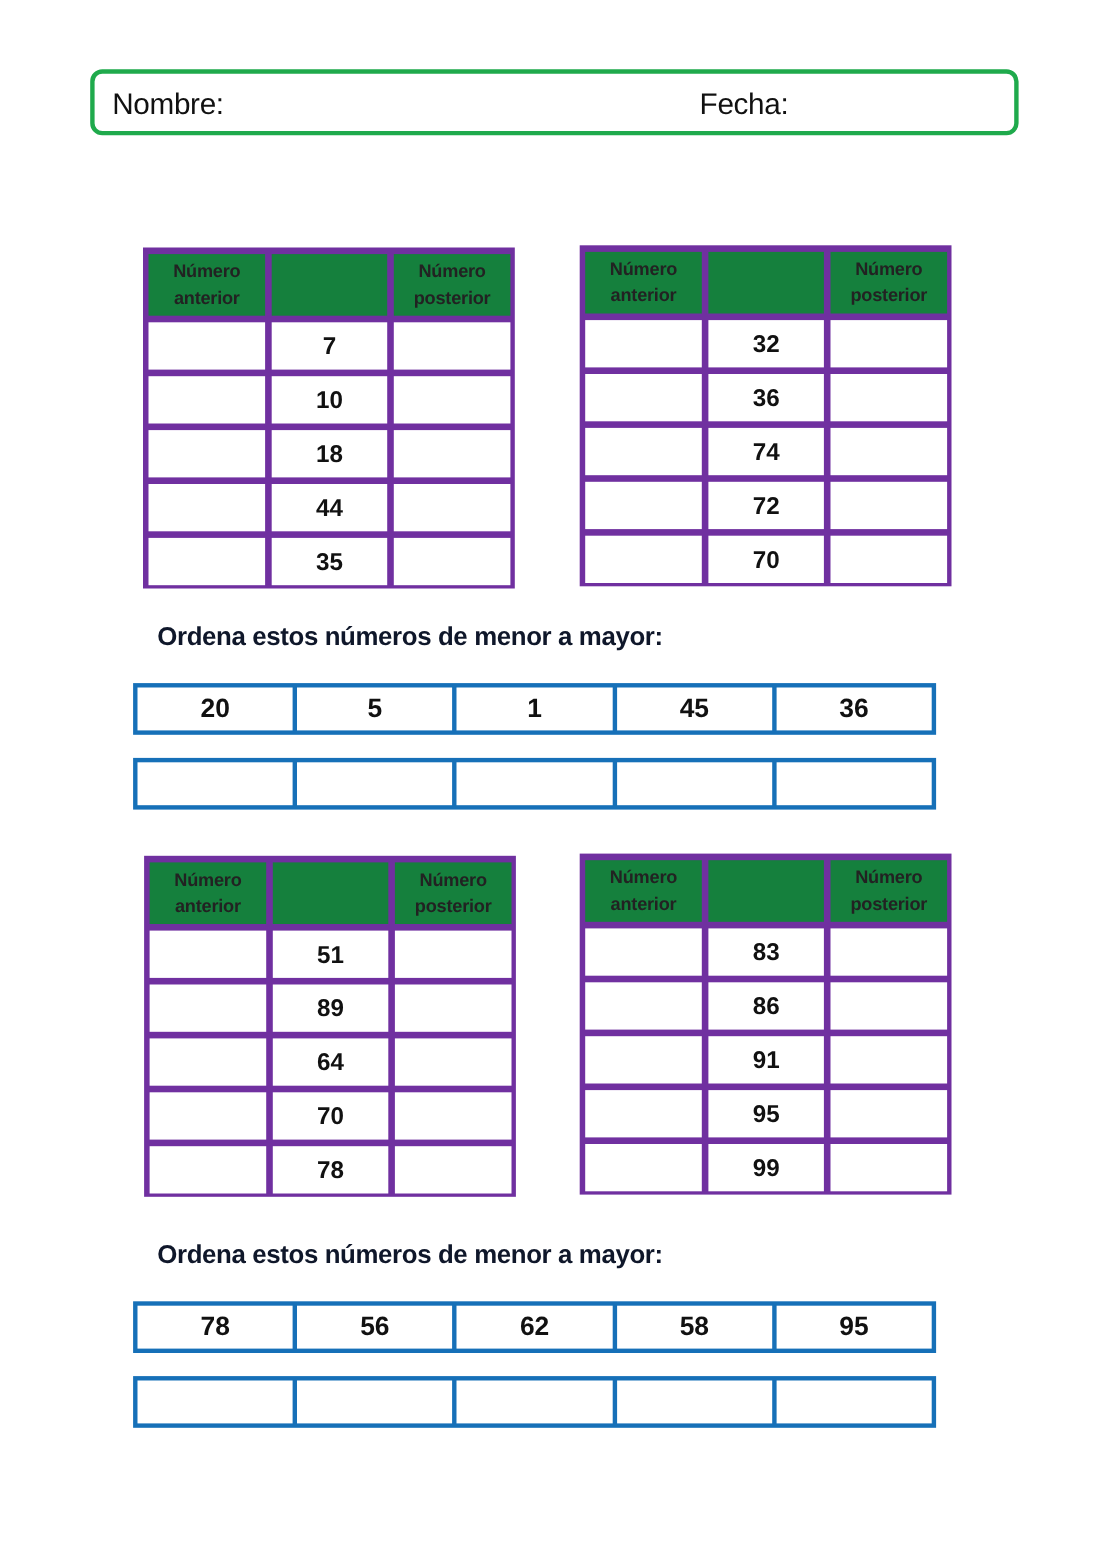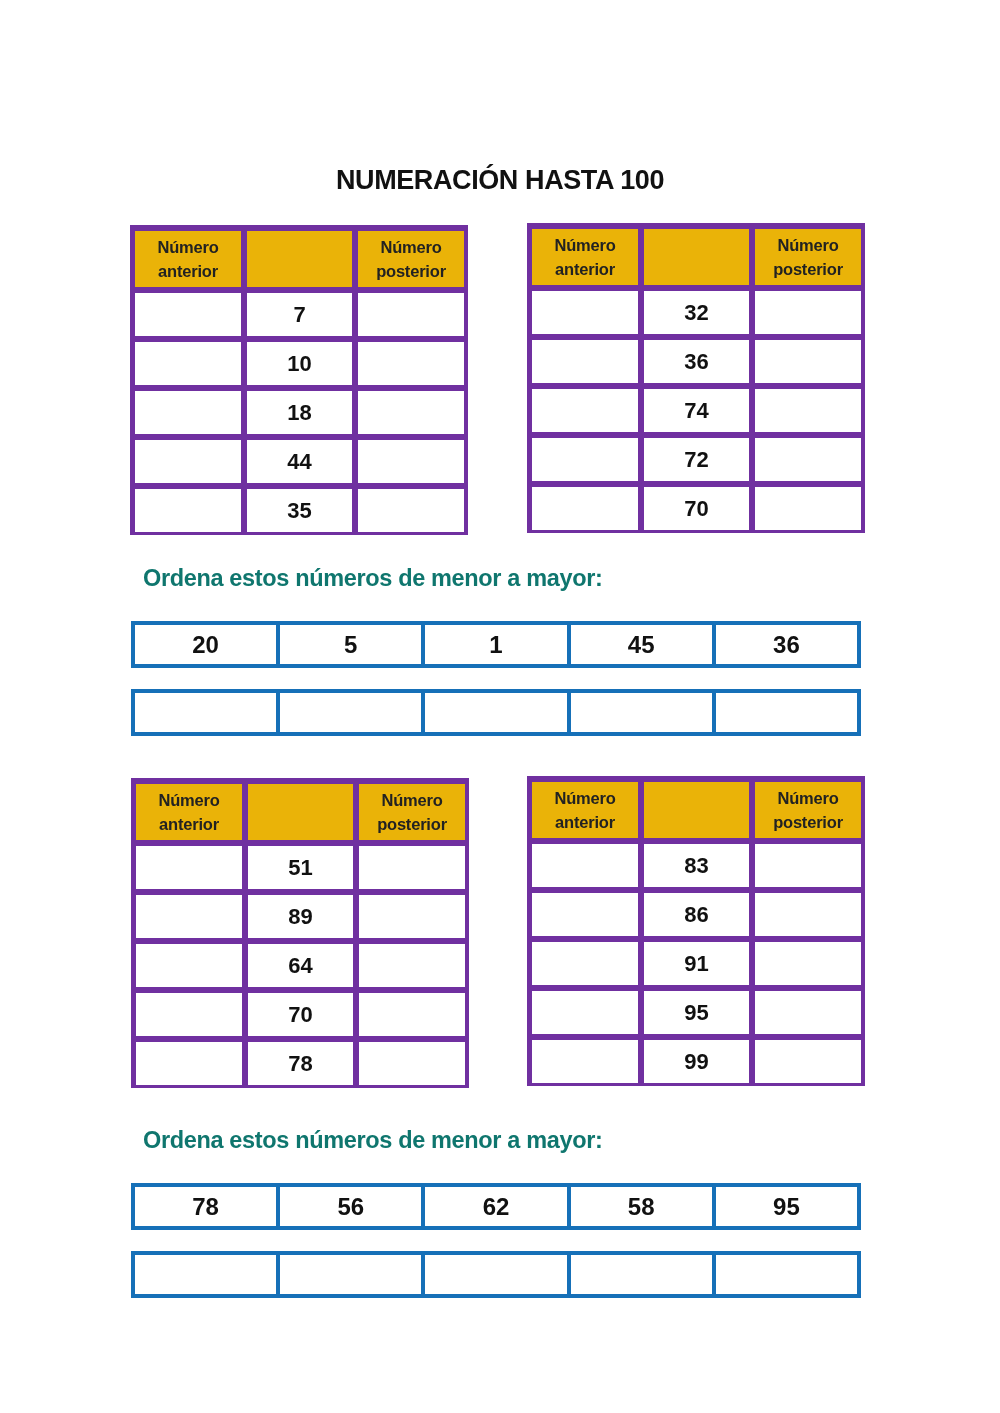--- a/index.html
+++ b/index.html
@@ -36,63 +36,66 @@
     grid-template-rows: 56px repeat(5, 43px);
     gap: 6px;
     padding: 6px 6px 5px 5px;
   }
   .pcell {
     background: #ffffff;
     display: flex; align-items: center; justify-content: center;
     font-weight: bold; font-size: 22px; color: #111;
   }
   .pcell.head {
-    background: #eab308;
+    background: #15803d;
     font-size: 16.5px; line-height: 24px; text-align: center; font-weight: bold;
     color: #222; flex-direction: column; letter-spacing: -0.2px;
   }
   .pcell.blank { cursor: text; }
   #t1 { left: 130px; top: 225px; }
   #t2 { left: 527px; top: 223px; }
   #t3 { left: 131px; top: 778px; }
   #t4 { left: 527px; top: 776px; }
 
   
   .instruction {
     position: absolute; left: 143px; font-size: 23.5px; font-weight: bold;
-    letter-spacing: -0.35px; color: #0f766e;
+    letter-spacing: -0.35px; color: #0f172a;
   }
   #ins1 { top: 565px; }
   #ins2 { top: 1127px; }
 
   
   .bstrip {
-    position: absolute; left: 131px; width: 730px; height: 47px;
+    position: absolute; left: 121px; width: 730px; height: 47px;
     background: #1670b8;
     display: grid; grid-template-columns: repeat(5, 1fr);
     gap: 4px; padding: 4px;
   }
   .bcell {
     background: #ffffff;
     display: flex; align-items: center; justify-content: center;
     font-weight: bold; font-size: 24px; color: #111;
   }
   .bcell.blank { cursor: text; }
   #s1 { top: 621px; }
   #s2 { top: 689px; }
   #s3 { top: 1183px; }
   #s4 { top: 1251px; }
 </style>
 </head>
 <body>
 
 <div class="page">
 
-
-  <div class="title">NUMERACIÓN HASTA 100</div>
+  <div class="header-box">
+    <span class="header-label name-label">Nombre:</span>
+    <span class="header-label date-label">Fecha:</span>
+  </div>
+
 
   <div class="ptable" id="t1">
     <div class="pcell head">
       <span>Número</span>
       <span>anterior</span>
     </div>
     <div class="pcell head"></div>
     <div class="pcell head">
       <span>Número</span>
       <span>posterior</span>

